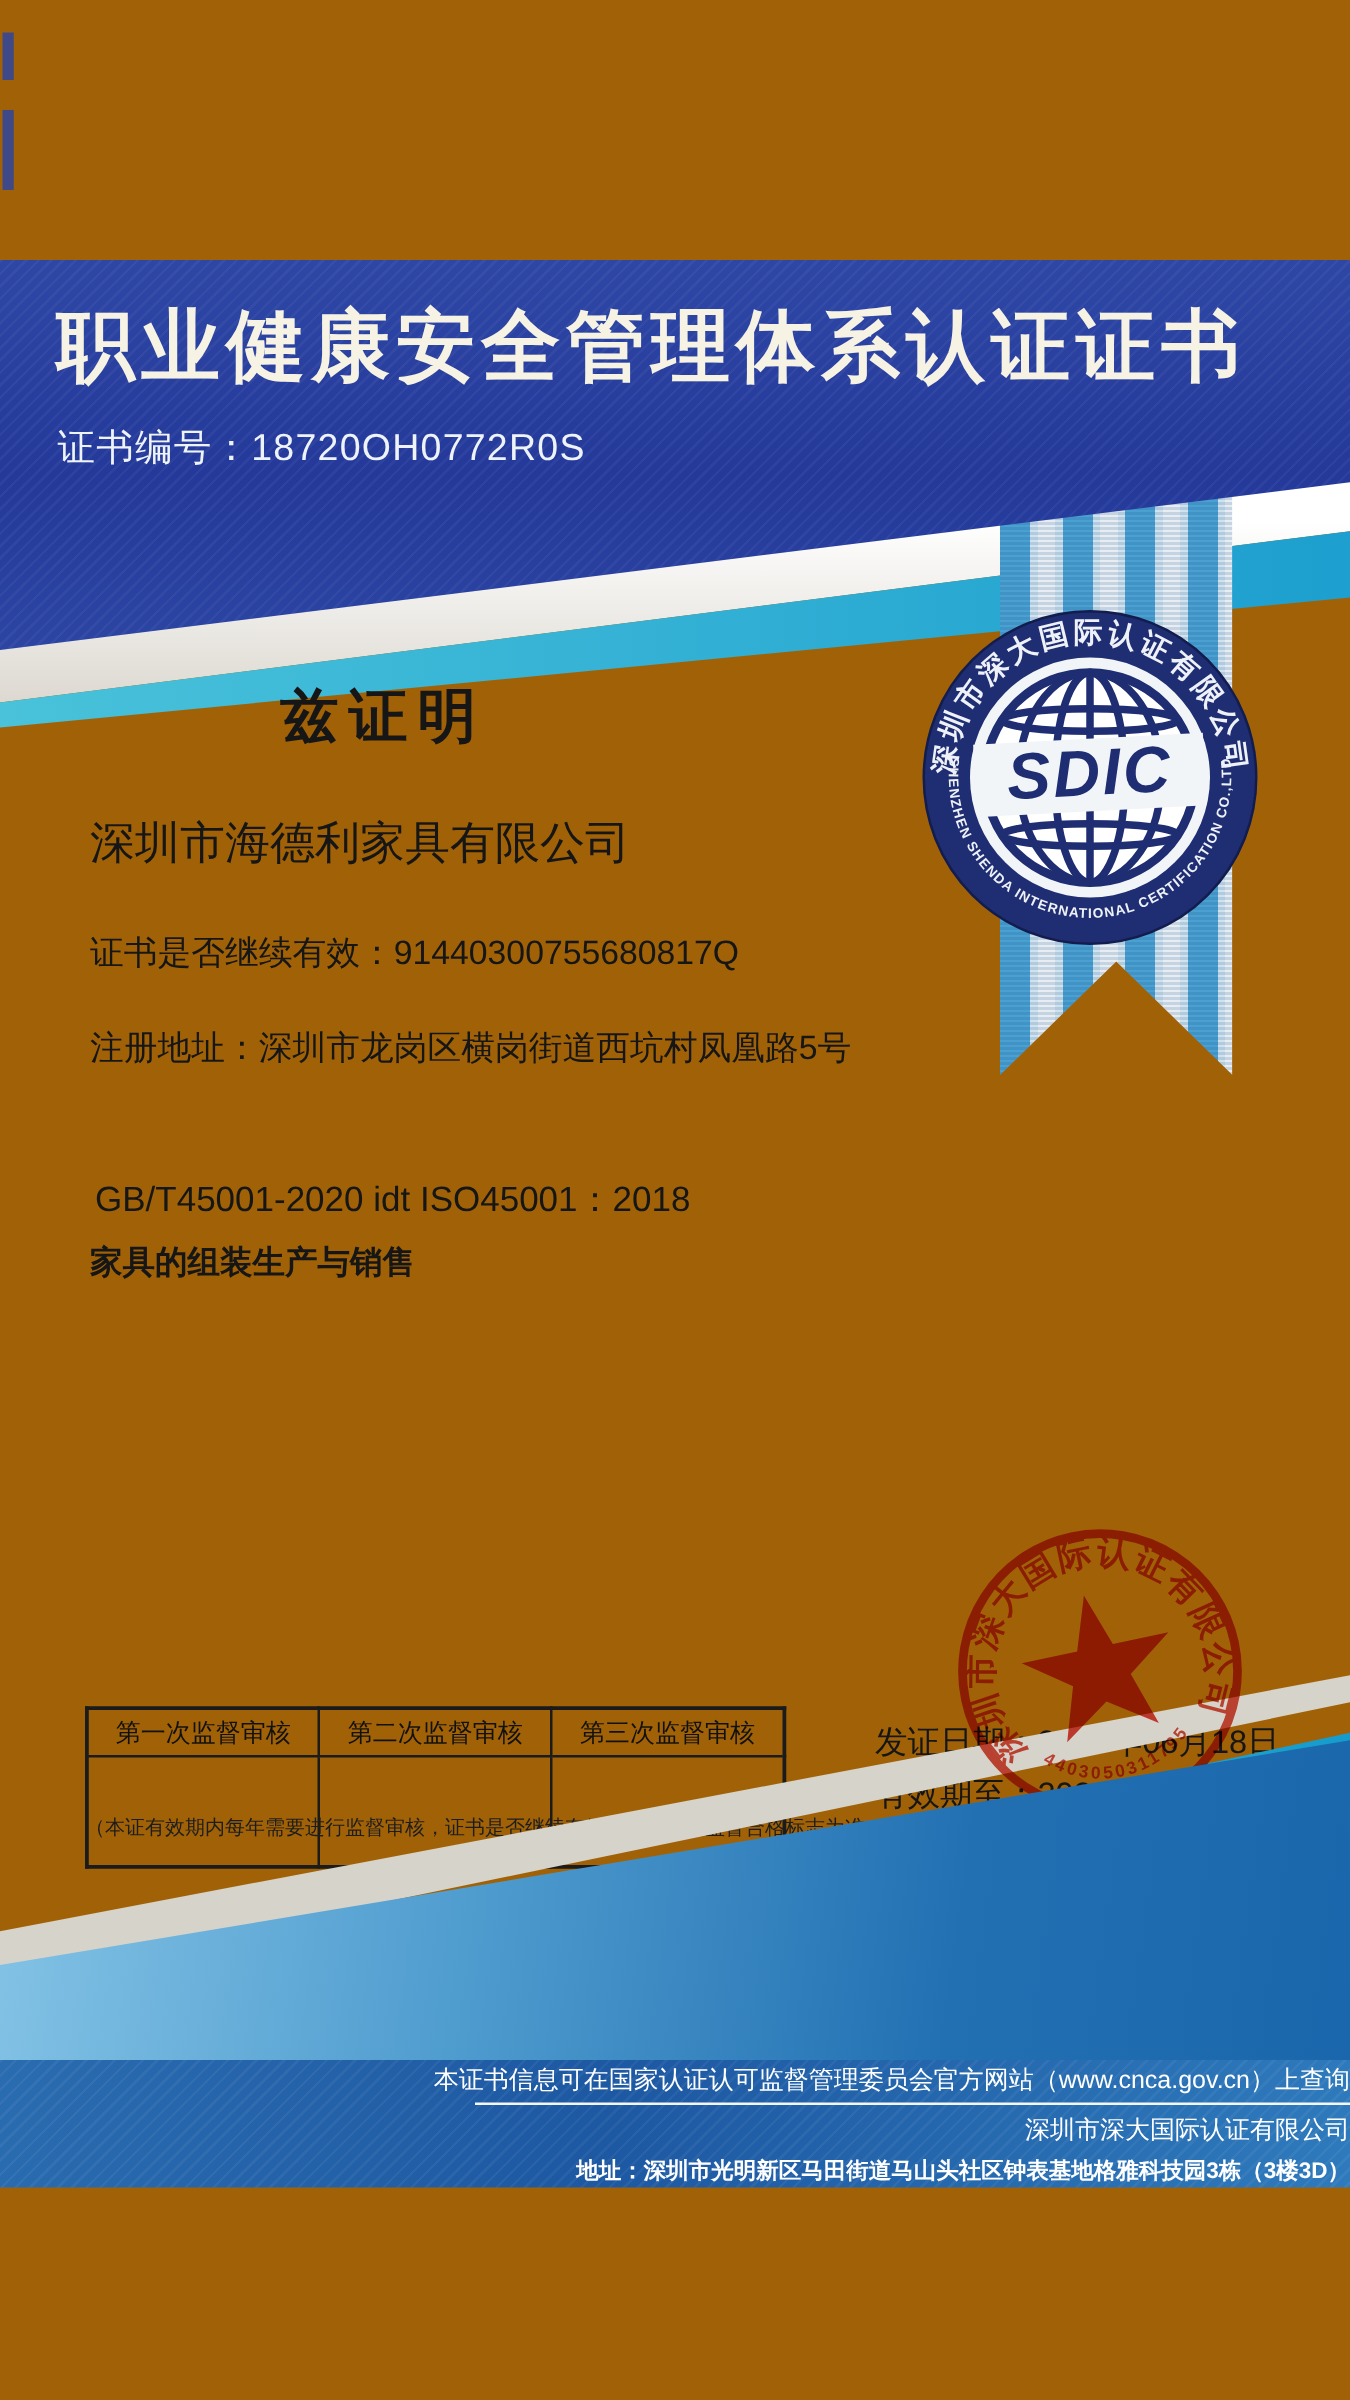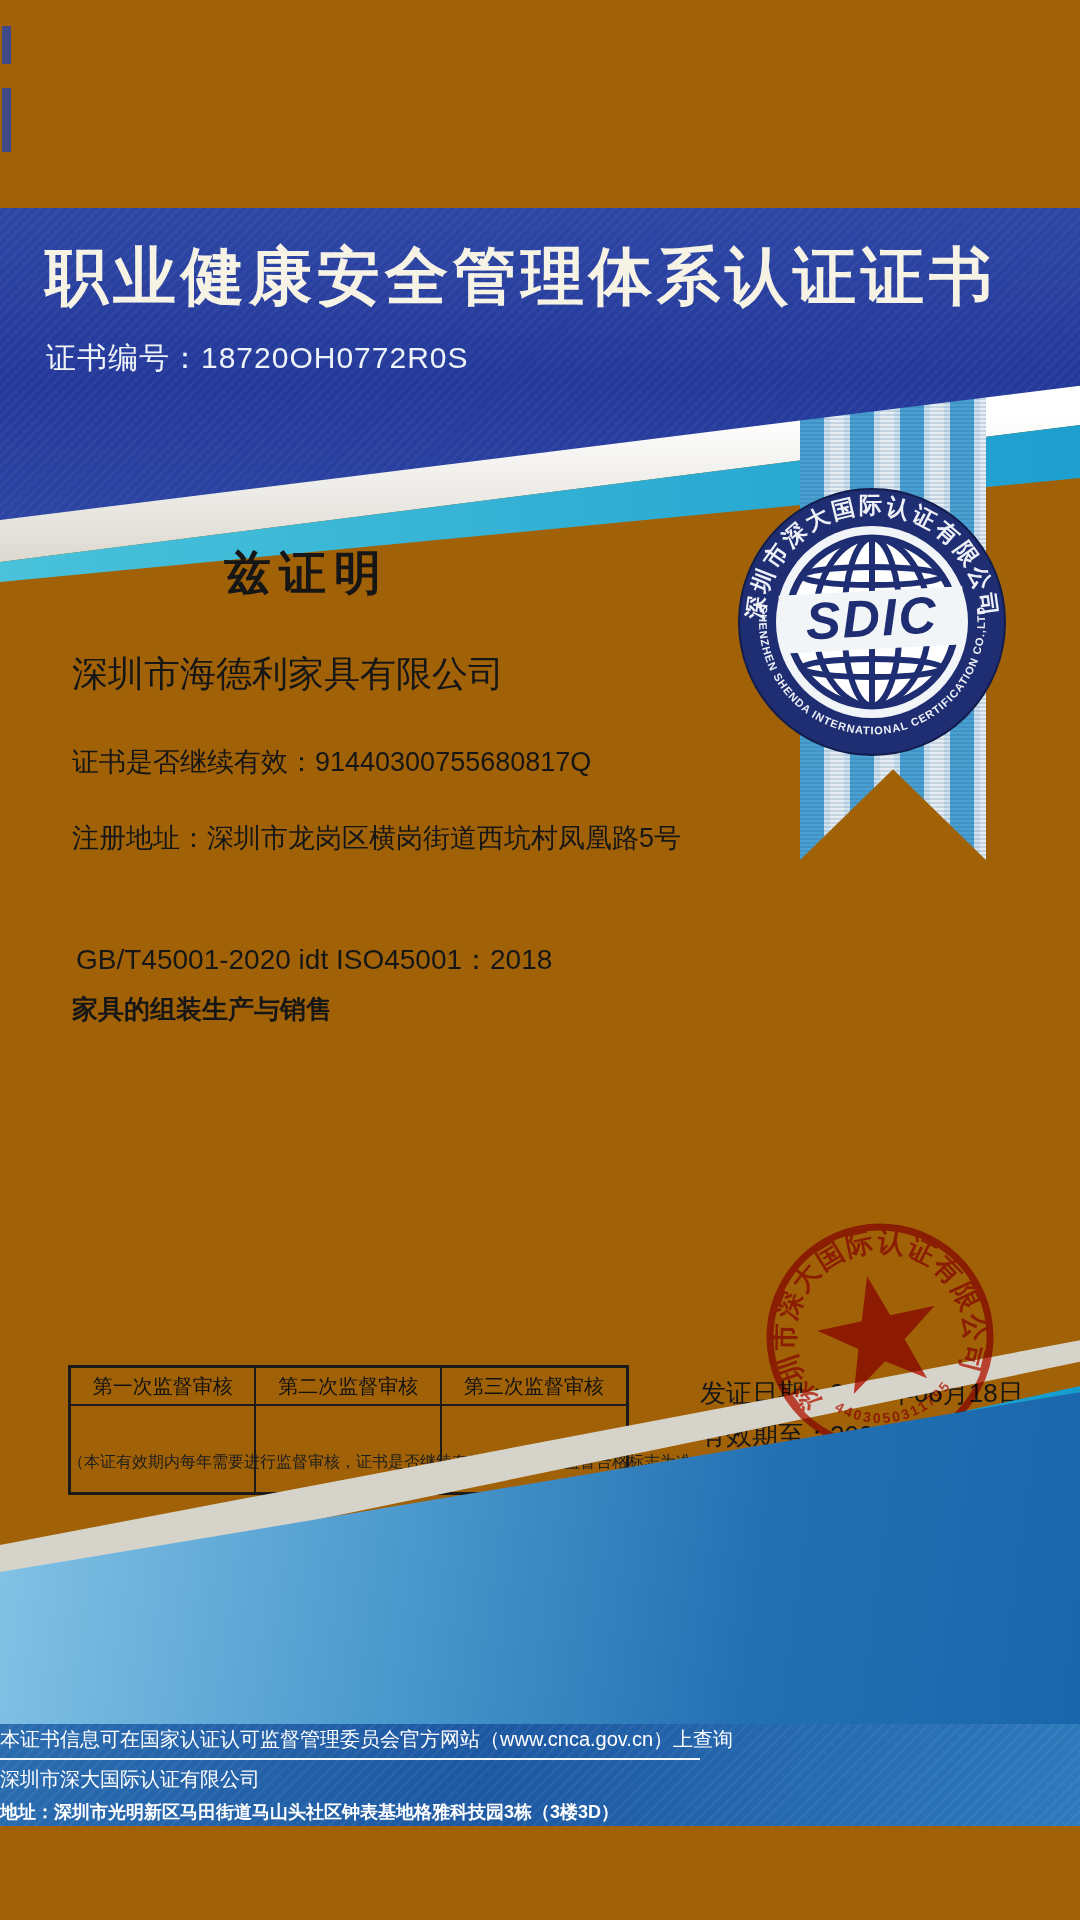--- a/index.html
+++ b/index.html
@@ -64,25 +64,25 @@
 
   
   .gray-wedge{position:absolute;left:0;top:1330px;width:1080px;height:350px;background:#d6d3ca;
       clip-path:polygon(0 61.4%,100% 2.9%,100% 9.1%,0 72.9%);z-index:10;}
   .cyan-streak{position:absolute;left:0;top:1330px;width:1080px;height:300px;
       background:linear-gradient(90deg,#5ecadd,#159ccd);
       clip-path:polygon(330px 72.7%,100% 18.7%,100% 24%,355px 77.3%);z-index:11;}
   .blue-band{position:absolute;left:0;top:1380px;width:1080px;height:368px;
       background:linear-gradient(98deg,#85c4e6 0%,#4f9ccf 35%,#2270b2 70%,#1a66ac 100%);
       clip-path:polygon(0 52.2%,100% 3.3%,100% 100%,0 100%);z-index:12;}
-  .footer-band{position:absolute;left:0;top:1724px;width:1080px;height:102px;z-index:13;
+  .footer-band{position:absolute;left:0;top:1648px;width:1080px;height:102px;z-index:13;
       background:
         repeating-linear-gradient(135deg,rgba(255,255,255,.05) 0 2px,rgba(255,255,255,0) 2px 8px),
         linear-gradient(100deg,#2a6cb0,#1d58a2 45%,#2e7abc);
-      display:flex;flex-direction:column;align-items:flex-start;justify-content:center;}
+      display:flex;flex-direction:column;align-items:flex-end;justify-content:center;}
   .footer-band .f1{font-size:20px;color:#fff;white-space:nowrap;}
   .footer-band .rule{width:700px;border-bottom:2px solid rgba(255,255,255,.95);margin:5px 0 6px 0;}
   .footer-band .f2{font-size:20px;color:#fff;white-space:nowrap;margin-bottom:7px;}
   .footer-band .f3{font-size:18px;color:#fff;white-space:nowrap;font-weight:bold;}
 </style>
 </head>
 <body>
 
 <div class="page">
 

